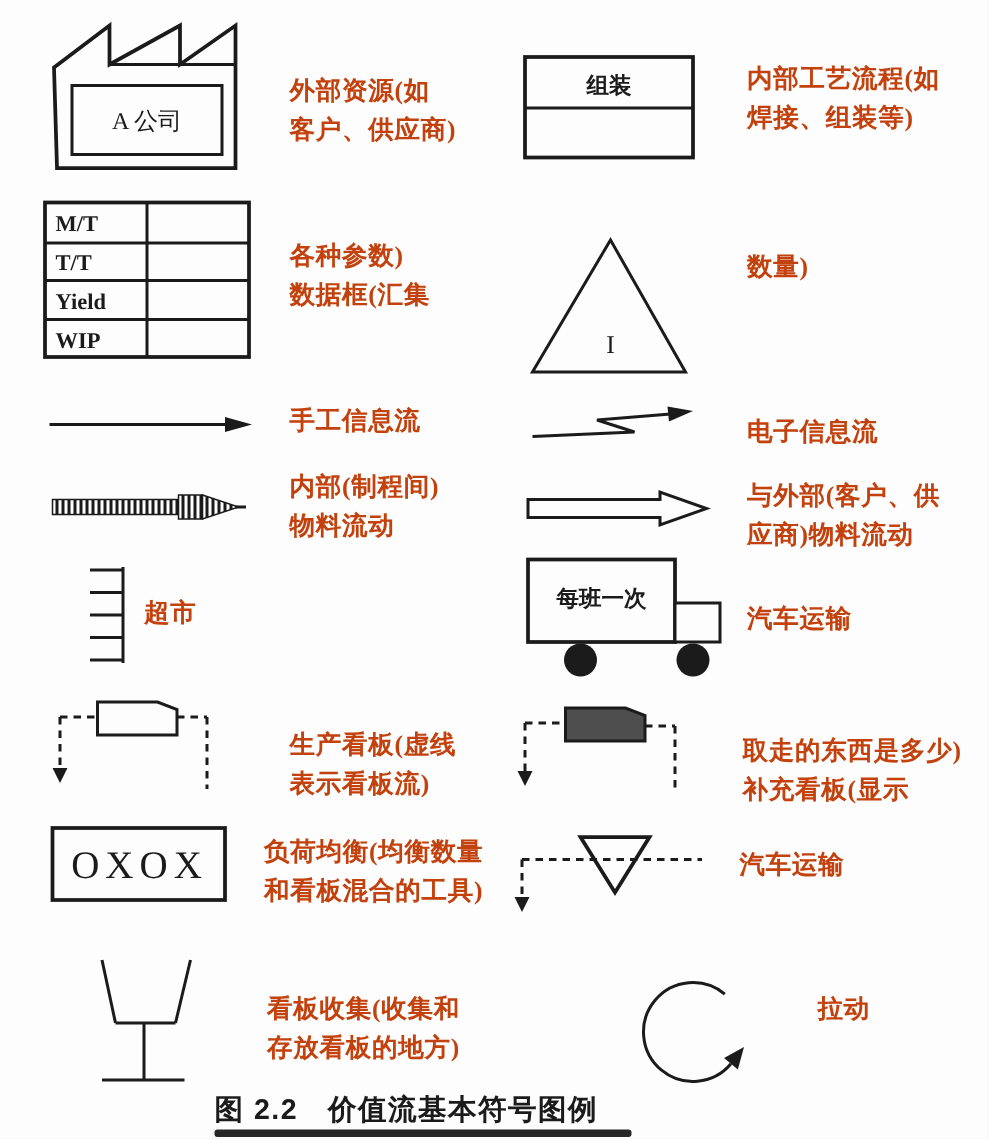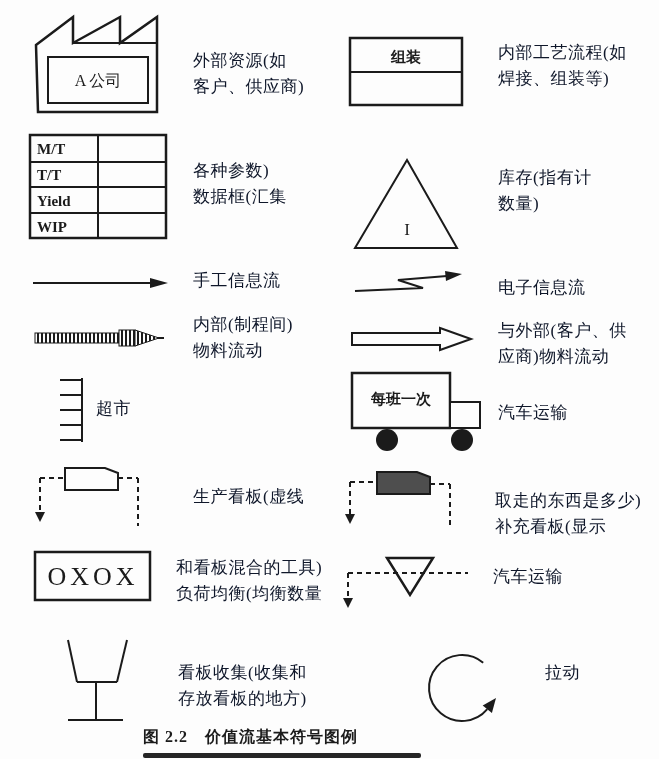--- a/index.html
+++ b/index.html
@@ -3,34 +3,34 @@
 <meta charset="utf-8">
 <style>
   html,body{margin:0;padding:0;}
   body{background:#e8e8e8;font-family:"Liberation Serif",serif;}
   #page{
     position:relative;width:659px;height:759px;background:#fdfdfd;
     overflow:hidden;color:#1b1b1b;margin:0 auto;
   }
   .sym{position:absolute;}
   .desc{
-    position:absolute;font-size:17px;line-height:26px;font-weight:400;
-    color:#0f172a;letter-spacing:0.5px;white-space:nowrap;
+    position:absolute;font-size:17px;line-height:26px;font-weight:700;
+    color:#c2410c;letter-spacing:0.5px;white-space:nowrap;
     font-family:"Liberation Serif",serif;
   }
   svg{display:block;overflow:visible;}
   svg .ln{stroke:#1b1b1b;stroke-width:2;fill:none;}
   svg .ln25{stroke:#1b1b1b;stroke-width:2.5;fill:none;}
   svg .dash{stroke:#1b1b1b;stroke-width:2;fill:none;stroke-dasharray:5 4;}
   svg .fillb{fill:#1b1b1b;stroke:none;}
   svg .white{fill:#fdfdfd;}
   svg text{fill:#1b1b1b;font-family:"Liberation Serif",serif;}
   .caption{
-    position:absolute;left:143px;top:727px;font-size:16px;font-weight:bold;
-    letter-spacing:1px;white-space:nowrap;font-family:Liberation Serif, serif;
+    position:absolute;left:143px;top:727px;font-size:19px;font-weight:bold;
+    letter-spacing:1px;white-space:nowrap;font-family:Liberation Sans, sans-serif;
   }
   .smudge{position:absolute;left:143px;top:753px;width:278px;height:5px;
     background:#262626;border-radius:2px;}
 </style>
 </head>
 <body>
 
 <div id="page">
 
   <svg class="sym" style="left:33px;top:12px" width="130" height="105" viewBox="0 0 130 105">
@@ -68,21 +68,20 @@
   <div class="desc" style="left:193px;top:158px">
     <div>各种参数)</div>
     <div>数据框(汇集</div>
   </div>
 
   <svg class="sym" style="left:350px;top:155px" width="112" height="98" viewBox="0 0 112 98">
     <polygon class="ln" points="57,5 5,93 107,93"></polygon>
     <text x="57" y="80" text-anchor="middle" font-size="17">I</text>
   </svg>
   <div class="desc" style="left:498px;top:165px">
-    <div>库存(指有计</div>
     <div>数量)</div>
   </div>
 
   <svg class="sym" style="left:30px;top:276px" width="140" height="14" viewBox="0 0 140 14">
     <line class="ln" x1="3" y1="7" x2="120" y2="7"></line>
     <polygon class="fillb" points="120,2 138,7 120,12"></polygon>
   </svg>
   <div class="desc" style="left:193px;top:268px">
     <div>手工信息流</div>
   </div>
@@ -146,42 +145,43 @@
   <svg class="sym" style="left:30px;top:460px" width="120" height="70" viewBox="0 0 120 70">
     <line class="dash" x1="10" y1="18" x2="35" y2="18"></line>
     <line class="dash" x1="10" y1="18" x2="10" y2="52"></line>
     <polygon class="fillb" points="5,52 15,52 10,62"></polygon>
     <polygon class="ln white" points="35,8 75,8 88,13 88,30 35,30"></polygon>
     <line class="dash" x1="88" y1="18" x2="108" y2="18"></line>
     <line class="dash" x1="108" y1="18" x2="108" y2="66"></line>
   </svg>
   <div class="desc" style="left:193px;top:484px">
     <div>生产看板(虚线</div>
+    <div>表示看板流)</div>
   </div>
 
   <svg class="sym" style="left:340px;top:462px" width="120" height="70" viewBox="0 0 120 70">
     <line class="dash" x1="10" y1="20" x2="37" y2="20"></line>
     <line class="dash" x1="10" y1="20" x2="10" y2="52"></line>
     <polygon class="fillb" points="5,52 15,52 10,62"></polygon>
     <polygon points="37,10 77,10 90,15 90,32 37,32" fill="#4e4e4e" stroke="#1b1b1b" stroke-width="2"></polygon>
     <line class="dash" x1="90" y1="22" x2="110" y2="22"></line>
     <line class="dash" x1="110" y1="22" x2="110" y2="66"></line>
   </svg>
   <div class="desc" style="left:495px;top:488px">
     <div>取走的东西是多少)</div>
     <div>补充看板(显示</div>
   </div>
 
   <svg class="sym" style="left:33px;top:550px" width="120" height="54" viewBox="0 0 120 54">
     <rect class="ln25" x="2" y="2" width="115" height="48"></rect>
     <text x="60" y="35" text-anchor="middle" font-size="26" letter-spacing="4" font-family="DejaVu Sans, sans-serif">OXOX</text>
   </svg>
   <div class="desc" style="left:176px;top:555px">
+    <div>负荷均衡(均衡数量</div>
     <div>和看板混合的工具)</div>
-    <div>负荷均衡(均衡数量</div>
   </div>
 
   <svg class="sym" style="left:340px;top:550px" width="135" height="62" viewBox="0 0 135 62">
     <line class="dash" x1="8" y1="23" x2="128" y2="23"></line>
     <polygon class="ln25" points="47,8 93,8 70,45"></polygon>
     <line class="dash" x1="8" y1="23" x2="8" y2="48"></line>
     <polygon class="fillb" points="3,48 13,48 8,58"></polygon>
   </svg>
   <div class="desc" style="left:493px;top:564px">
     <div>汽车运输</div>

